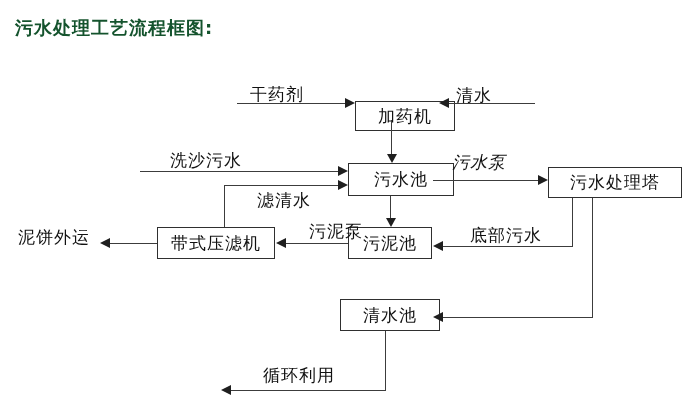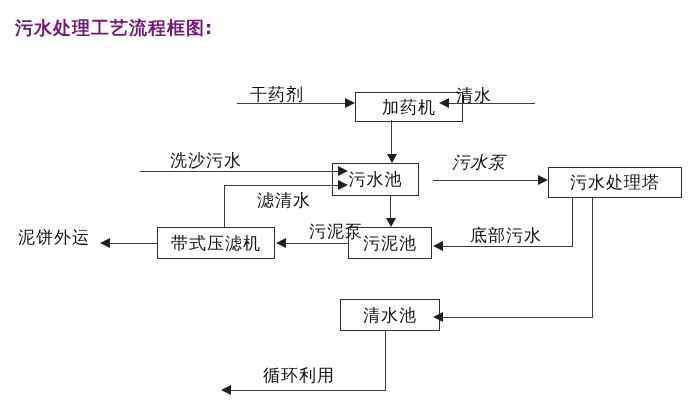--- a/index.html
+++ b/index.html
@@ -3,21 +3,21 @@
 <meta charset="utf-8">
 <style>
   html,body{margin:0;padding:0;background:#ffffff;}
   .stage{
     position:relative;width:700px;height:420px;background:#ffffff;
     font-family:"DejaVu Sans","Liberation Sans",sans-serif;
     color:#111;overflow:hidden;
   }
   .title{
     position:absolute;left:15px;top:16px;
-    font-size:18px;font-weight:bold;letter-spacing:1px;color:#701a75;
+    font-size:18px;font-weight:bold;letter-spacing:1px;color:#14532d;
     white-space:nowrap;
   }
   .box{
     position:absolute;border:1px solid #2f2f2f;background:#fff;
     display:flex;align-items:center;justify-content:center;
     font-size:17px;letter-spacing:1px;white-space:nowrap;box-sizing:border-box;
   }
   .lbl{
     position:absolute;font-size:17px;letter-spacing:1px;white-space:nowrap;
   }
@@ -28,22 +28,22 @@
   .ar.l{border-top:5px solid transparent;border-bottom:5px solid transparent;border-right:10px solid #1f1f1f;}
   .ar.d{border-left:5px solid transparent;border-right:5px solid transparent;border-top:9px solid #1f1f1f;}
 </style>
 </head>
 <body>
 
 <div class="stage">
 
   <div class="title">污水处理工艺流程框图:</div>
 
-  <div class="box" style="left:355px;top:92px;width:108px;height:30px;">加药机</div>
-  <div class="box" style="left:332px;top:163px;width:87px;height:33px;">污水池</div>
+  <div class="box" style="left:355px;top:101px;width:100px;height:30px;">加药机</div>
+  <div class="box" style="left:348px;top:163px;width:106px;height:33px;">污水池</div>
   <div class="box" style="left:548px;top:167px;width:134px;height:31px;">污水处理塔</div>
   <div class="box" style="left:348px;top:227px;width:84px;height:32px;">污泥池</div>
   <div class="box" style="left:157px;top:227px;width:118px;height:32px;">带式压滤机</div>
   <div class="box" style="left:340px;top:299px;width:100px;height:32px;">清水池</div>
 
   <div class="lbl" style="left:250px;top:83px;">干药剂</div>
   <div class="lbl" style="left:456px;top:84px;">清水</div>
   <div class="lbl" style="left:170px;top:149px;text-align:right;">洗沙污水</div>
   <div class="lbl" style="left:452px;top:151px;font-style:italic;">污水泵</div>
   <div class="lbl" style="left:257px;top:189px;">滤清水</div>

